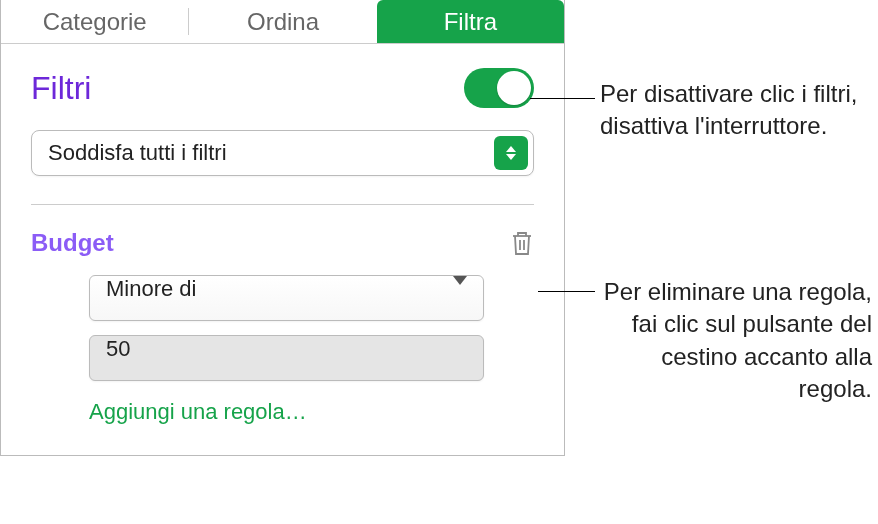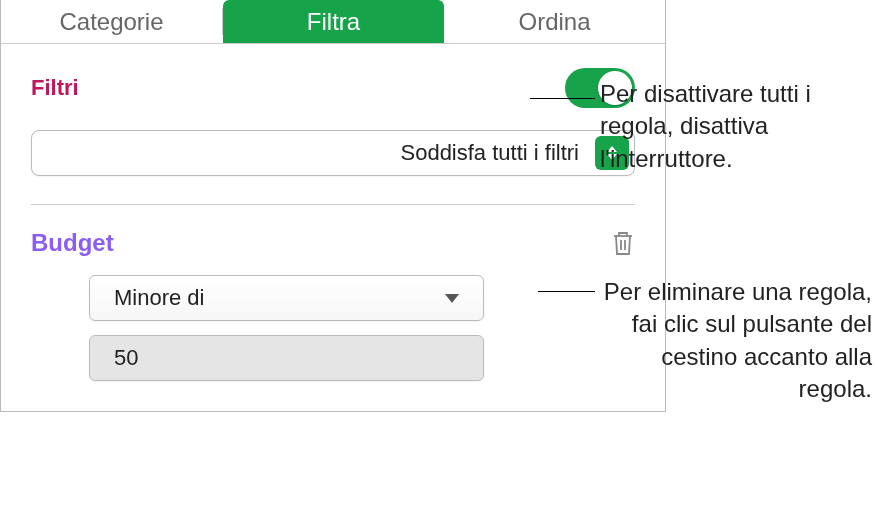--- a/index.html
+++ b/index.html
@@ -4,21 +4,21 @@
   <style>
     * { margin: 0; padding: 0; box-sizing: border-box; }
     body {
       font-family: -apple-system, BlinkMacSystemFont, "Helvetica Neue", sans-serif;
       background: #fff;
       width: 878px;
       height: 524px;
       position: relative;
     }
     .panel {
-      width: 666px;
+      width: 565px;
       border: 1px solid #bbb;
       border-top: none;
       background: #fff;
     }
     .tabs {
       display: flex;
       border-bottom: 1px solid #ccc;
       height: 44px;
     }
     .tab {
@@ -45,23 +45,23 @@
     .content {
       padding: 24px 30px 30px 30px;
     }
     .row-header {
       display: flex;
       align-items: center;
       justify-content: space-between;
       margin-bottom: 22px;
     }
     .section-title {
-      font-size: 22px;
-      font-weight: 700;
-      color: #be185d;
+      font-size: 32px;
+      font-weight: 400;
+      color: #6d28d9;
     }
     .toggle {
       width: 70px;
       height: 40px;
       background: #16a34a;
       border-radius: 20px;
       position: relative;
       cursor: pointer;
     }
     .toggle-knob {
@@ -76,21 +76,20 @@
     }
     .select-main {
       display: flex;
       align-items: center;
       border: 1px solid #bbb;
       border-radius: 8px;
       height: 46px;
       background: #fff;
       box-shadow: 0 1px 2px rgba(0,0,0,0.05);
       cursor: pointer;
-      text-align: right;
     }
     .select-main .label {
       flex: 1;
       padding: 0 16px;
       font-size: 22px;
       color: #222;
     }
     .select-main .dd {
       width: 34px;
       height: 34px;
@@ -141,22 +140,22 @@
       display: flex;
       flex-direction: column;
       gap: 14px;
     }
     .select-light, .input-text {
       border: 1px solid #bbb;
       border-radius: 6px;
       height: 46px;
       background: linear-gradient(#fff, #f7f7f7);
       display: flex;
-      align-items: center;
-      padding: 0 24px;
+      align-items: flex-start;
+      padding: 0 16px;
       font-size: 22px;
       color: #222;
       cursor: pointer;
       width: 395px;
       box-shadow: 0 1px 2px rgba(0,0,0,0.05);
     }
     .select-light .label { flex: 1; }
     .select-light .chev {
       width: 0; height: 0;
       border-left: 7px solid transparent;
@@ -185,22 +184,22 @@
       background: #000;
     }
   </style>
 </head>
 <body>
 
 <div class="panel">
   <div class="tabs">
     <div class="tab">Categorie</div>
     <div class="tab-sep"></div>
+    <div class="tab">Ordina</div>
     <div class="tab active">Filtra</div>
-    <div class="tab">Ordina</div>
   </div>
 
   <div class="content">
     <div class="row-header">
       <div class="section-title">Filtri</div>
       <div class="toggle">
         <div class="toggle-knob"></div>
       </div>
     </div>
 
@@ -228,21 +227,22 @@
     </div>
 
     <div class="rule-body">
       <div class="select-light">
         <div class="label">Minore di</div>
         <div class="chev"></div>
       </div>
       <div class="input-text">
         <span>50</span>
       </div>
+      <div class="add-rule">Aggiungi una regola…</div>
     </div>
   </div>
 </div>
 
 <div class="callout-line" style="left:530px; top:98px; width:65px;"></div>
-<div class="callout" style="left:600px; top:78px; width:260px;">Per disattivare tutti i regola, disattiva l'interruttore.</div>
+<div class="callout" style="left:600px; top:78px; width:260px;">Per disattivare clic i filtri, disattiva l'interruttore.</div>
 
 <div class="callout-line" style="left:538px; top:291px; width:57px;"></div>
 <div class="callout" style="left:600px; top:276px; width:272px;text-align:right;">Per eliminare una regola, fai clic sul pulsante del cestino accanto alla regola.</div>
 
 </body></html>

